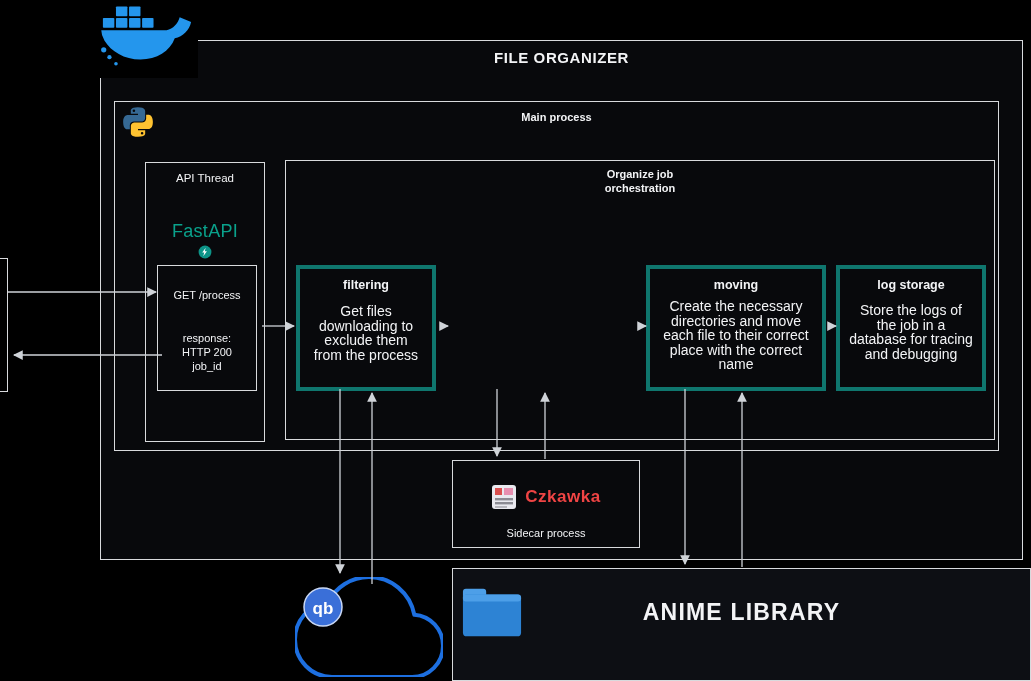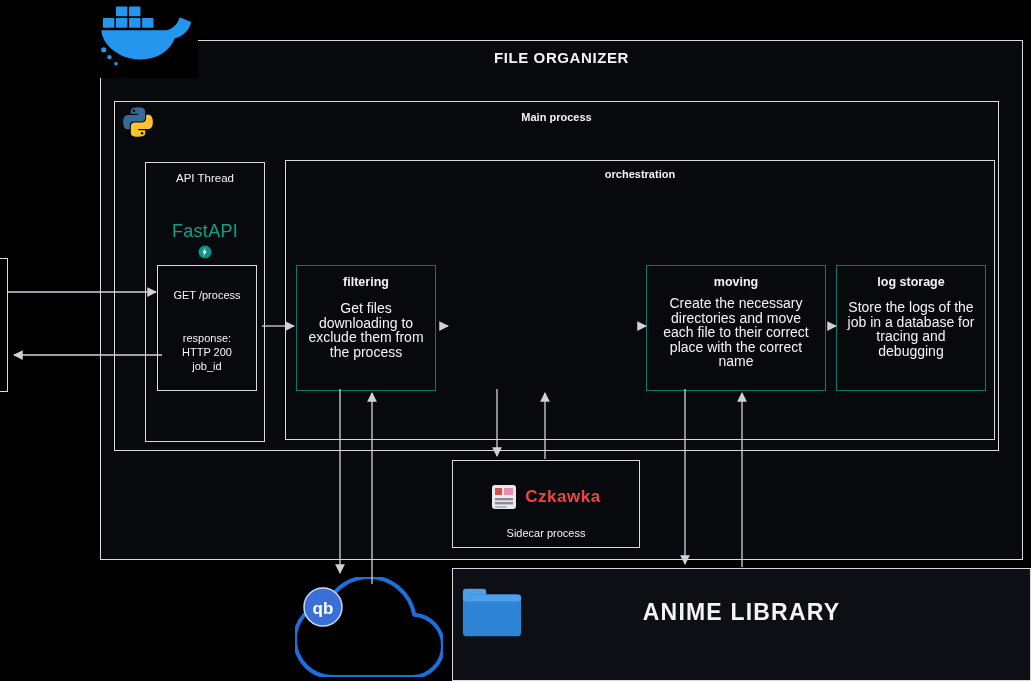--- a/index.html
+++ b/index.html
@@ -29,21 +29,21 @@
   .fastapi { left:0; top:58px; width:100%; text-align:center; }
   .fastapi-text { font-size:18px; font-weight:500; color:#0aa28c; letter-spacing:.3px; }
   .fastapi-bolt { width:14px; height:14px; margin-top:3px; }
   .endpoint-box { left:11px; top:102px; width:100px; height:126px; font-size:11px; text-align:center; }
   .endpoint-req { margin-top:23px; }
   .endpoint-resp { margin-top:30px; line-height:14px; }
 
   
   .orch-box { left:170px; top:58px; width:710px; height:280px; }
   .orch-label { left:0; top:6px; width:100%; text-align:center; font-size:11px; font-weight:600; line-height:14px; }
-  .step { position:absolute; top:104px; height:126px; border:1px solid #0f766e; text-align:center; }
+  .step { position:absolute; top:104px; height:126px; border:4px solid #0f766e; text-align:center; }
   .step-filtering { left:10px; width:140px; }
   .step-dedup    { left:162px; width:188px; }
   .step-moving   { left:360px; width:180px; }
   .step-log      { left:550px; width:150px; }
   .step-title { margin-top:9px; font-weight:bold; font-size:12.5px; }
   .step-desc  { font-size:14px; line-height:14.5px; padding:0 9px; }
   .step-filtering .step-desc { margin-top:12px; }
   .step-dedup    .step-desc { margin-top:26px; }
   .step-moving   .step-desc { margin-top:7px; }
   .step-log      .step-desc { margin-top:11px; }
@@ -102,20 +102,21 @@
           <div class="endpoint-resp">
             <div>response:</div>
             <div>HTTP 200</div>
             <div>job_id</div>
           </div>
         </div>
       </div>
 
       <div class="abs bordered orch-box">
         <div class="abs orch-label">
+          <div>Organize job</div>
           <div>orchestration</div>
         </div>
 
         <div class="step step-filtering">
           <div class="step-title">filtering</div>
           <div class="step-desc">Get files downloading to exclude them from the process</div>
         </div>
         <div class="step step-moving">
           <div class="step-title">moving</div>
           <div class="step-desc">Create the necessary directories and move each file to their correct place with the correct name</div>

